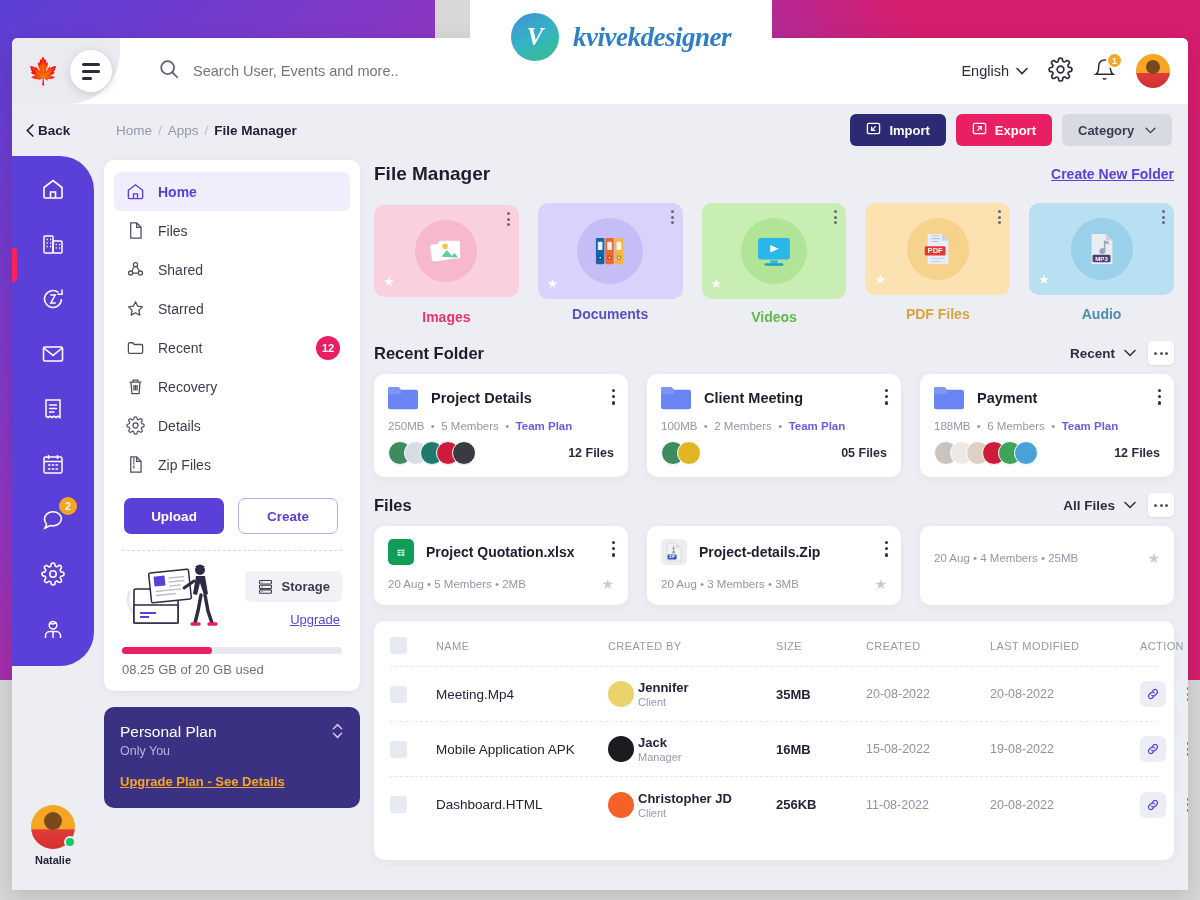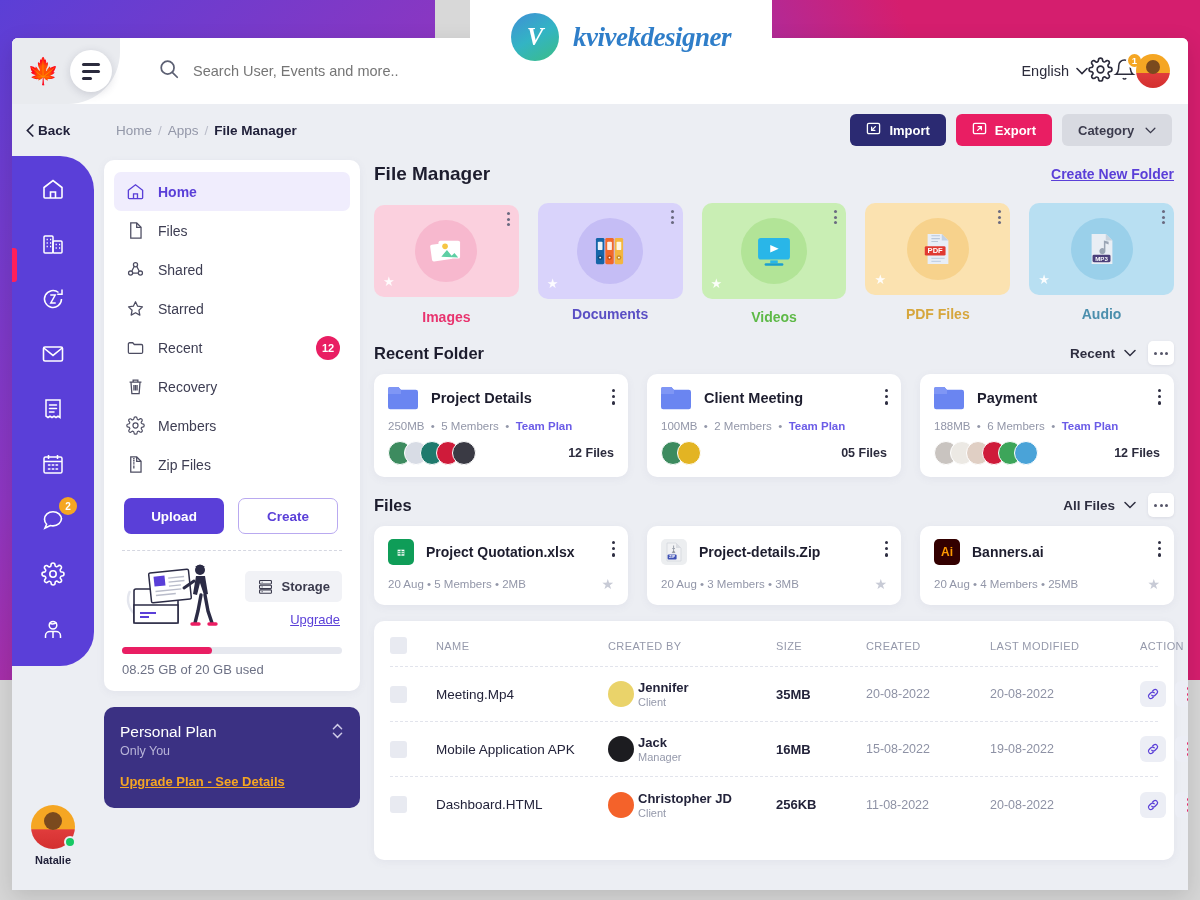--- a/index.html
+++ b/index.html
@@ -61,21 +61,21 @@
   .burger i:nth-child(1){ width:18px; }
   .burger i:nth-child(2){ width:18px; }
   .burger i:nth-child(3){ width:10px; margin-right:8px; }
 
   .search-zone { display:flex; align-items:center; gap:13px; margin-left:38px; flex:1; }
   .search-input {
     border:none; outline:none; background:transparent; font-size:14.5px; color:#8b8fa3;
     font-family:"Liberation Sans", sans-serif; width:420px;
   }
 
-  .top-right { display:flex; align-items:center; padding-right:18px; }
+  .top-right { display:flex; align-items:center; gap:20px; padding-right:18px; }
   .lang { display:flex; align-items:center; gap:7px; font-size:14.5px; color:#2c2c3c; }
   .bell-wrap { position:relative; }
   .badge-dot {
     position:absolute; top:-6px; right:-7px; min-width:17px; height:17px; border-radius:50%;
     background:#f5a623; color:#fff; font-size:9.5px; font-weight:bold;
     display:flex; align-items:center; justify-content:center; border:2px solid #fff;
   }
   .avatar-top {
     width:34px; height:34px; border-radius:50%; overflow:hidden;
     background:linear-gradient(180deg,#f5a623 0%,#f5a623 55%,#e03c3c 56%,#d32f2f 100%);
@@ -489,21 +489,21 @@
             <path d="M10 10v7M12 10v7M14 10v7"></path>
           </svg>
           <span>Recovery</span>
         </div>
 
         <div class="nav-item">
           <svg width="19" height="19" viewBox="0 0 24 24" fill="none" stroke="#4d4d62" stroke-width="1.5">
             <circle cx="12" cy="12" r="3.2"></circle>
             <path d="M19.4 15a1.6 1.6 0 0 0 .3 1.8l.1.1a2 2 0 1 1-2.8 2.8l-.1-.1a1.6 1.6 0 0 0-1.8-.3 1.6 1.6 0 0 0-1 1.5V21a2 2 0 1 1-4 0v-.1A1.6 1.6 0 0 0 9 19.4a1.6 1.6 0 0 0-1.8.3l-.1.1a2 2 0 1 1-2.8-2.8l.1-.1a1.6 1.6 0 0 0 .3-1.8 1.6 1.6 0 0 0-1.5-1H3a2 2 0 1 1 0-4h.1A1.6 1.6 0 0 0 4.6 9a1.6 1.6 0 0 0-.3-1.8l-.1-.1a2 2 0 1 1 2.8-2.8l.1.1a1.6 1.6 0 0 0 1.8.3H9a1.6 1.6 0 0 0 1-1.5V3a2 2 0 1 1 4 0v.1a1.6 1.6 0 0 0 1 1.5 1.6 1.6 0 0 0 1.8-.3l.1-.1a2 2 0 1 1 2.8 2.8l-.1.1a1.6 1.6 0 0 0-.3 1.8V9a1.6 1.6 0 0 0 1.5 1H21a2 2 0 1 1 0 4h-.1a1.6 1.6 0 0 0-1.5 1z"></path>
           </svg>
-          <span>Members</span>
+          <span>Details</span>
         </div>
 
         <div class="nav-item">
           <svg width="19" height="19" viewBox="0 0 24 24" fill="none" stroke="#4d4d62" stroke-width="1.6">
             <path d="M6 2.5h7.5L19 8v13.5H6z"></path>
               <path d="M13.5 2.5V8H19"></path>
             <path d="M9 4.5h1.8M9 6.8h1.8M9 9h1.8M9 11.2h1.8M9.9 13.4v3.6"></path>
           </svg>
           <span>Zip Files</span>
         </div>
@@ -860,29 +860,20 @@
                 <i></i>
               </div>
           </div>
           <div class="filecard-bot">
             <div class="filecard-meta">20 Aug  •  3 Members  •  3MB</div>
             <span class="fstar">★</span>
           </div>
         </div>
 
         <div class="filecard">
-          <div class="filecard-top">
-            <span class="ftype" style="background:#330000;color:#ff9a00;font-size:12px">Ai</span>
-            <div class="filecard-name">Banners.ai</div>
-            <div class="kebab-v">
-                <i></i>
-                <i></i>
-                <i></i>
-              </div>
-          </div>
           <div class="filecard-bot">
             <div class="filecard-meta">20 Aug  •  4 Members  •  25MB</div>
             <span class="fstar">★</span>
           </div>
         </div>
       </div>
 
       <div class="table-card">
 
         <div class="trow thead">

